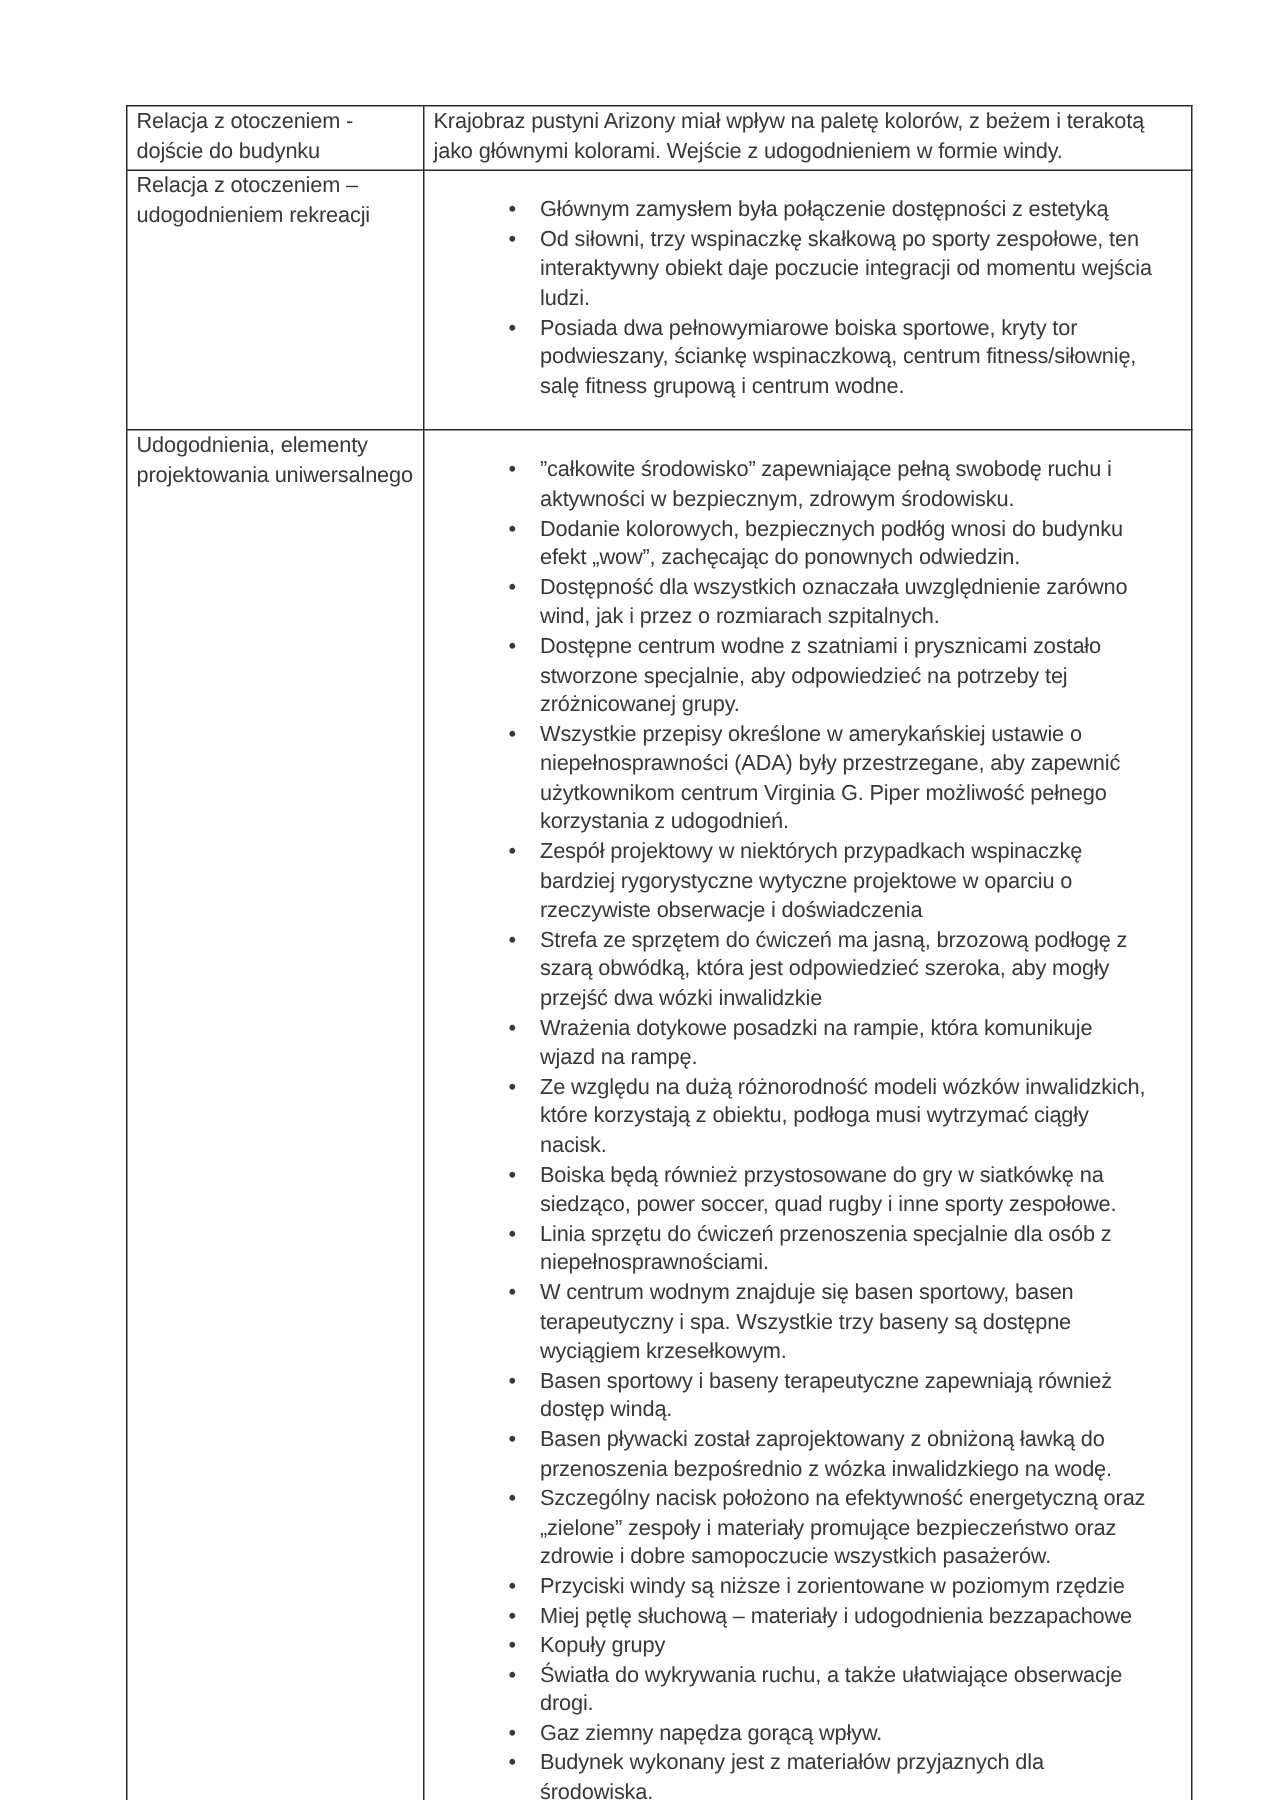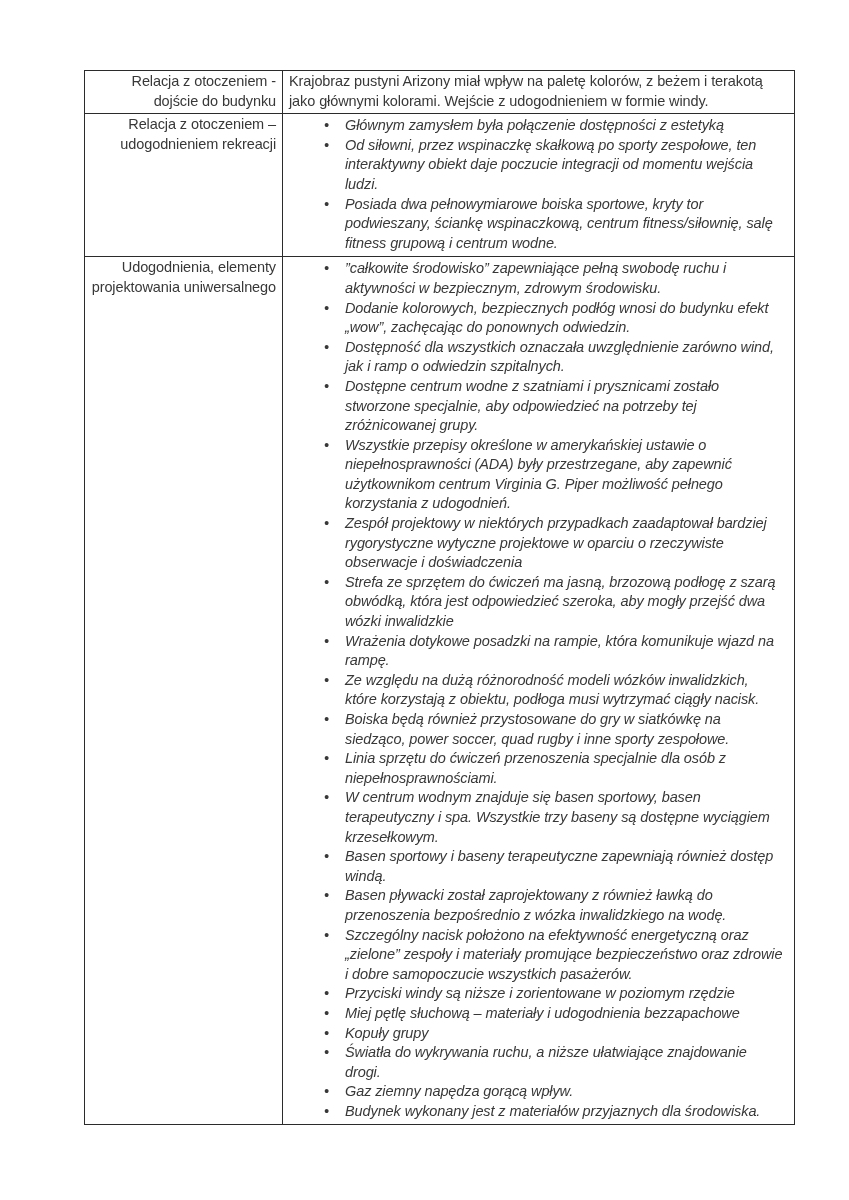--- a/index.html
+++ b/index.html
@@ -28,34 +28,32 @@
     letter-spacing: -0.1px;
     color: #383838;
   }
   table.content-table td {
     border: 1.5px solid #2b2b2b;
     vertical-align: top;
     padding: 1px 6px 2px 6px;
   }
   td.label-cell {
     width: 185px;
-    text-align: right;
   }
   td.content-cell {
     width: 499px;
   }
   p.cell-paragraph {
     margin: 0;
     padding: 0;
   }
   ul.bullet-list {
     list-style: none;
-    margin: 1px;
+    margin: 16px;
     padding: 0 4px 0 55px;
-    font-style: italic;
   }
   ul.bullet-list li {
     position: relative;
     margin: 0;
   }
   ul.bullet-list li::before {
     content: "\2022";
     position: absolute;
     left: -21px;
     top: 0;
@@ -78,51 +76,51 @@
         </td>
       </tr>
 
       <tr>
         <td class="label-cell">
           <span>Relacja z otoczeniem – udogodnieniem rekreacji</span>
         </td>
         <td class="content-cell">
           <ul class="bullet-list">
               <li>Głównym zamysłem była połączenie dostępności z estetyką</li>
-              <li>Od siłowni, przez wspinaczkę skałkową po sporty zespołowe, ten interaktywny obiekt daje poczucie integracji od momentu wejścia ludzi.</li>
+              <li>Od siłowni, trzy wspinaczkę skałkową po sporty zespołowe, ten interaktywny obiekt daje poczucie integracji od momentu wejścia ludzi.</li>
               <li>Posiada dwa pełnowymiarowe boiska sportowe, kryty tor podwieszany, ściankę wspinaczkową, centrum fitness/siłownię, salę fitness grupową i centrum wodne.</li>
             </ul>
         </td>
       </tr>
 
       <tr>
         <td class="label-cell">
           <span>Udogodnienia, elementy projektowania uniwersalnego</span>
         </td>
         <td class="content-cell">
           <ul class="bullet-list">
               <li>”całkowite środowisko” zapewniające pełną swobodę ruchu i aktywności w bezpiecznym, zdrowym środowisku.</li>
               <li>Dodanie kolorowych, bezpiecznych podłóg wnosi do budynku efekt „wow”, zachęcając do ponownych odwiedzin.</li>
-              <li>Dostępność dla wszystkich oznaczała uwzględnienie zarówno wind, jak i ramp o odwiedzin szpitalnych.</li>
+              <li>Dostępność dla wszystkich oznaczała uwzględnienie zarówno wind, jak i przez o rozmiarach szpitalnych.</li>
               <li>Dostępne centrum wodne z szatniami i prysznicami zostało stworzone specjalnie, aby odpowiedzieć na potrzeby tej zróżnicowanej grupy.</li>
               <li>Wszystkie przepisy określone w amerykańskiej ustawie o niepełnosprawności (ADA) były przestrzegane, aby zapewnić użytkownikom centrum Virginia G. Piper możliwość pełnego korzystania z udogodnień.</li>
-              <li>Zespół projektowy w niektórych przypadkach zaadaptował bardziej rygorystyczne wytyczne projektowe w oparciu o rzeczywiste obserwacje i doświadczenia</li>
+              <li>Zespół projektowy w niektórych przypadkach wspinaczkę bardziej rygorystyczne wytyczne projektowe w oparciu o rzeczywiste obserwacje i doświadczenia</li>
               <li>Strefa ze sprzętem do ćwiczeń ma jasną, brzozową podłogę z szarą obwódką, która jest odpowiedzieć szeroka, aby mogły przejść dwa wózki inwalidzkie</li>
               <li>Wrażenia dotykowe posadzki na rampie, która komunikuje wjazd na rampę.</li>
               <li>Ze względu na dużą różnorodność modeli wózków inwalidzkich, które korzystają z obiektu, podłoga musi wytrzymać ciągły nacisk.</li>
               <li>Boiska będą również przystosowane do gry w siatkówkę na siedząco, power soccer, quad rugby i inne sporty zespołowe.</li>
               <li>Linia sprzętu do ćwiczeń przenoszenia specjalnie dla osób z niepełnosprawnościami.</li>
               <li>W centrum wodnym znajduje się basen sportowy, basen terapeutyczny i spa. Wszystkie trzy baseny są dostępne wyciągiem krzesełkowym.</li>
               <li>Basen sportowy i baseny terapeutyczne zapewniają również dostęp windą.</li>
-              <li>Basen pływacki został zaprojektowany z również ławką do przenoszenia bezpośrednio z wózka inwalidzkiego na wodę.</li>
+              <li>Basen pływacki został zaprojektowany z obniżoną ławką do przenoszenia bezpośrednio z wózka inwalidzkiego na wodę.</li>
               <li>Szczególny nacisk położono na efektywność energetyczną oraz „zielone” zespoły i materiały promujące bezpieczeństwo oraz zdrowie i dobre samopoczucie wszystkich pasażerów.</li>
               <li>Przyciski windy są niższe i zorientowane w poziomym rzędzie</li>
               <li>Miej pętlę słuchową – materiały i udogodnienia bezzapachowe</li>
               <li>Kopuły grupy</li>
-              <li>Światła do wykrywania ruchu, a niższe ułatwiające znajdowanie drogi.</li>
+              <li>Światła do wykrywania ruchu, a także ułatwiające obserwacje drogi.</li>
               <li>Gaz ziemny napędza gorącą wpływ.</li>
               <li>Budynek wykonany jest z materiałów przyjaznych dla środowiska.</li>
             </ul>
         </td>
       </tr>
 
     </tbody>
   </table>
 </div>
 

